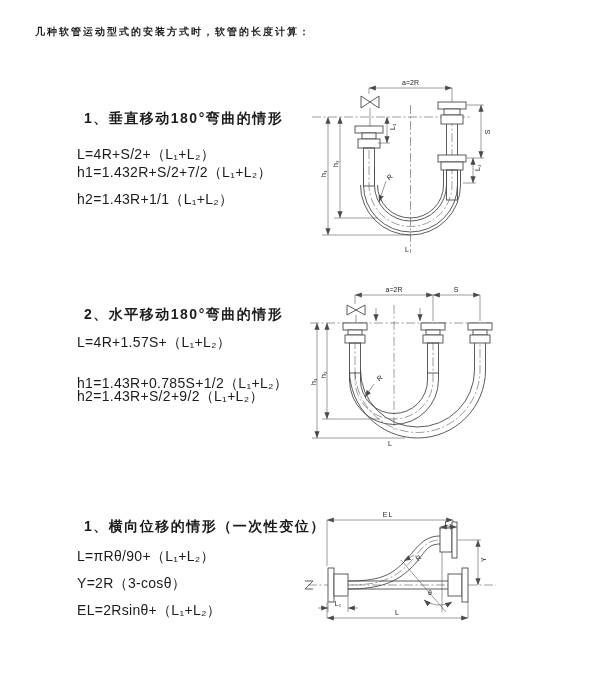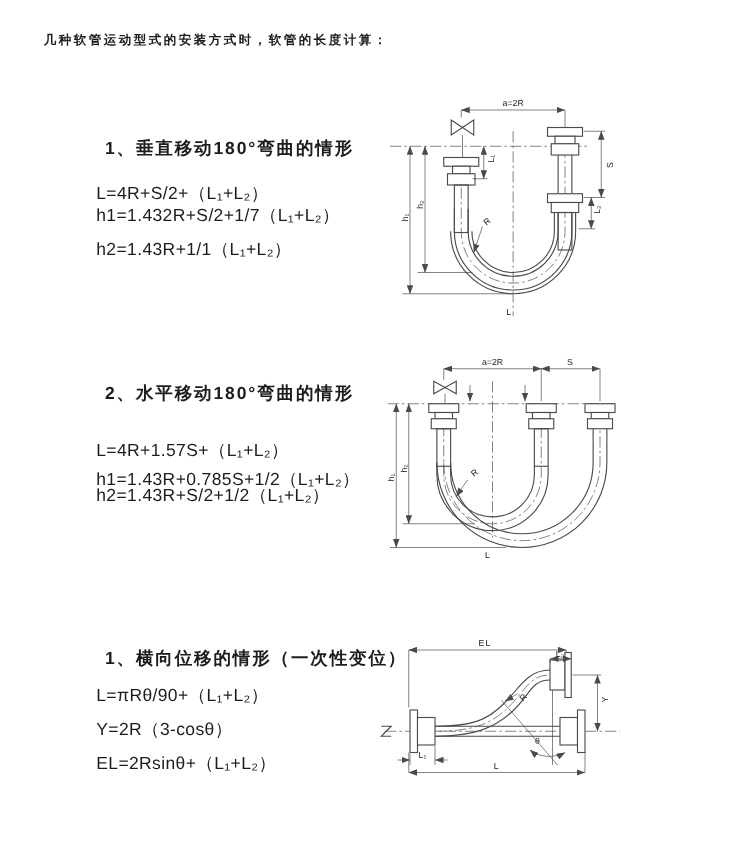--- a/index.html
+++ b/index.html
@@ -16,47 +16,47 @@
     position:absolute;font-size:14px;font-weight:bold;letter-spacing:1.5px;
     white-space:nowrap;
     margin-left:37px;
   }
   .formula{
     position:absolute;font-size:14px;font-weight:500;letter-spacing:.3px;
     white-space:nowrap;
   }
   #h1{left:47px;top:110px;} #h2{left:47px;top:306px;} #h3{left:47px;top:518px;}
   #f1a{left:77px;top:146px;} #f1b{left:77px;top:164px;} #f1c{left:77px;top:191px;}
-  #f2a{left:77px;top:352px;} #f2b{left:77px;top:375px;} #f2c{left:77px;top:388px;}
+  #f2a{left:77px;top:334px;} #f2b{left:77px;top:375px;} #f2c{left:77px;top:388px;}
   #f3a{left:77px;top:548px;} #f3b{left:77px;top:575px;} #f3c{left:77px;top:602px;text-align:center;}
   .diag{position:absolute;}
   #d1{left:312px;top:75px;}
   #d2{left:310px;top:280px;}
   #d3{left:300px;top:500px;}
   svg{font-family:inherit;}
   svg .ln{stroke:#4a4a4a;stroke-width:.9;fill:none;}
   svg .fit{stroke:#4a4a4a;stroke-width:.9;fill:#ffffff;}
   svg .cl{stroke:#4a4a4a;stroke-width:.55;fill:none;stroke-dasharray:9 2.5 2 2.5;}
   svg .dim{stroke:#4a4a4a;stroke-width:.55;fill:none;}
   svg text{fill:#222;font-size:7px;}
 </style>
 </head>
 <body>
 
 <div class="title">几种软管运动型式的安装方式时，软管的长度计算：</div>
 
 <div class="s-heading" id="h1">1、垂直移动180°弯曲的情形</div>
 <div class="formula" id="f1a">L=4R+S/2+（L₁+L₂）</div>
-<div class="formula" id="f1b">h1=1.432R+S/2+1/7（L₁+L₂）</div>
+<div class="formula" id="f1b">h1=1.432R+S/2+7/2（L₁+L₂）</div>
 <div class="formula" id="f1c">h2=1.43R+1/1（L₁+L₂）</div>
 
 <div class="s-heading" id="h2">2、水平移动180°弯曲的情形</div>
 <div class="formula" id="f2a">L=4R+1.57S+（L₁+L₂）</div>
 <div class="formula" id="f2b">h1=1.43R+0.785S+1/2（L₁+L₂）</div>
-<div class="formula" id="f2c">h2=1.43R+S/2+1/2（L₁+L₂）</div>
+<div class="formula" id="f2c">h2=1.43R+S/2+9/2（L₁+L₂）</div>
 
 <div class="s-heading" id="h3">1、横向位移的情形（一次性变位）</div>
 <div class="formula" id="f3a">L=πRθ/90+（L₁+L₂）</div>
 <div class="formula" id="f3b">Y=2R（3-cosθ）</div>
 <div class="formula" id="f3c">EL=2Rsinθ+（L₁+L₂）</div>
 
 <svg id="d1" class="diag" width="288" height="185" viewBox="0 0 288 185">
   <defs>
     <marker id="arr1" markerWidth="7" markerHeight="5.2" refX="6.8" refY="2.6" orient="auto-start-reverse" markerUnits="userSpaceOnUse">
       <path d="M0,0L7,2.6L0,5.2Z" fill="#4a4a4a"></path>

